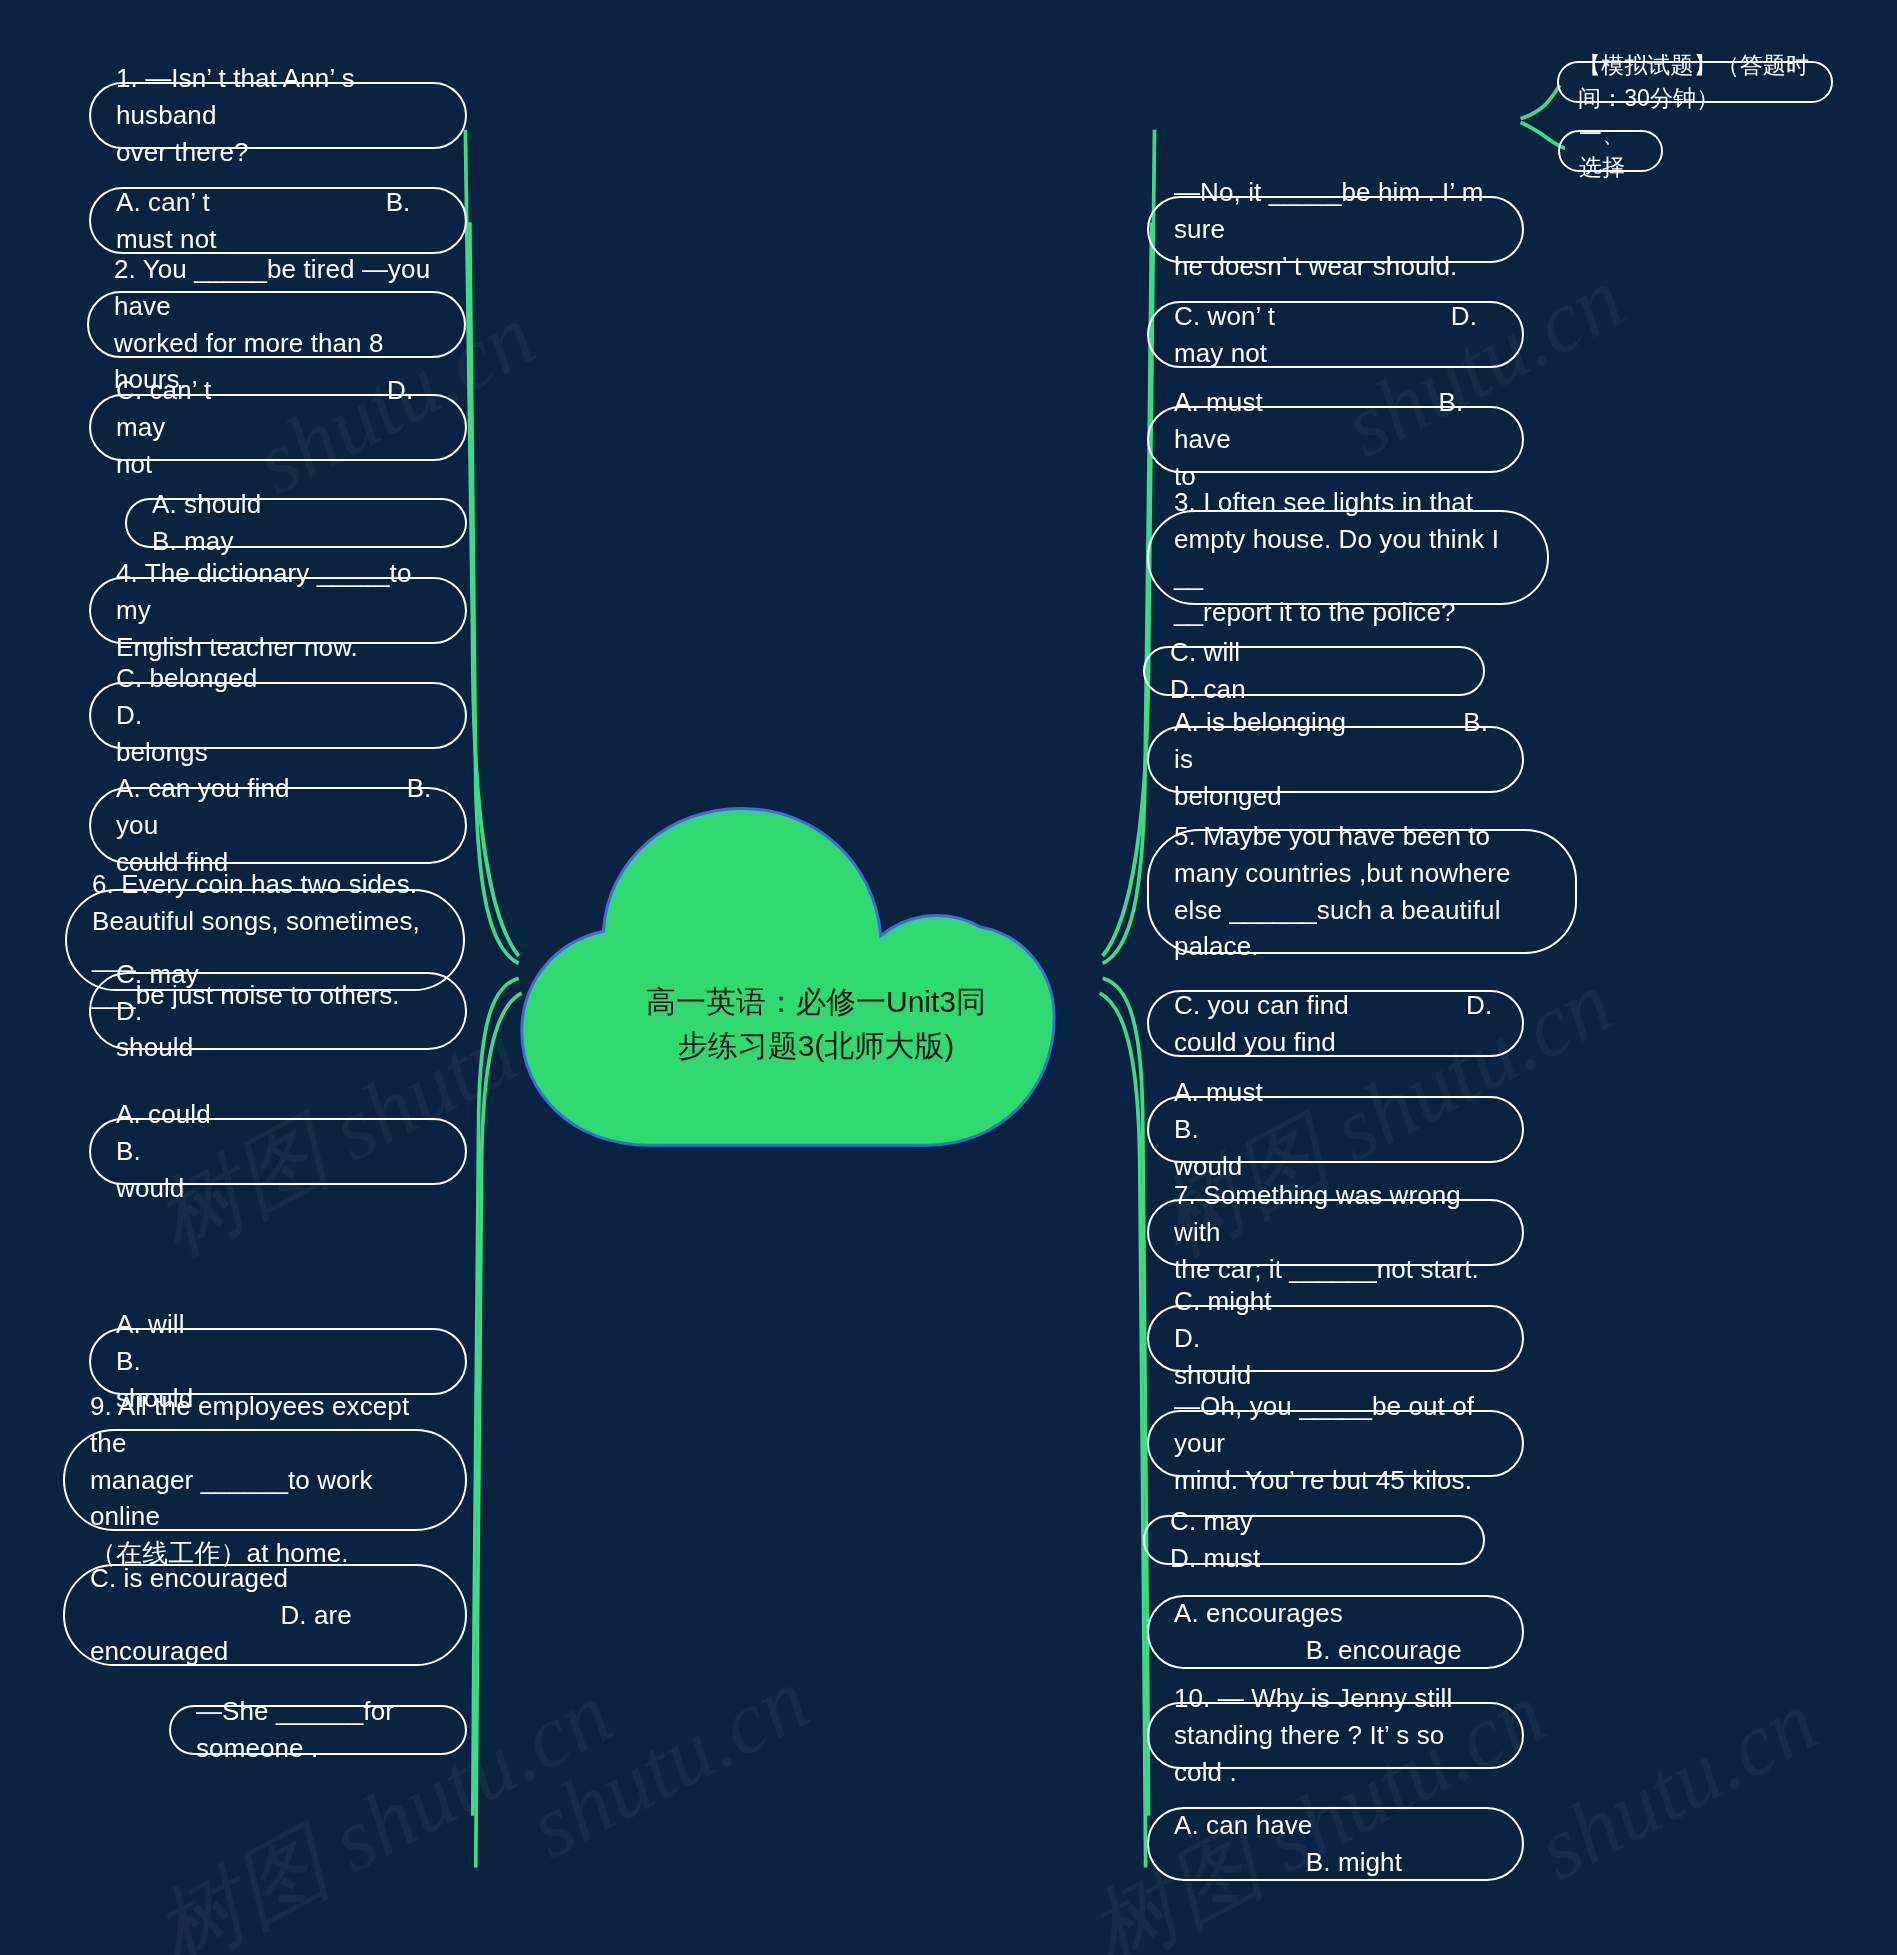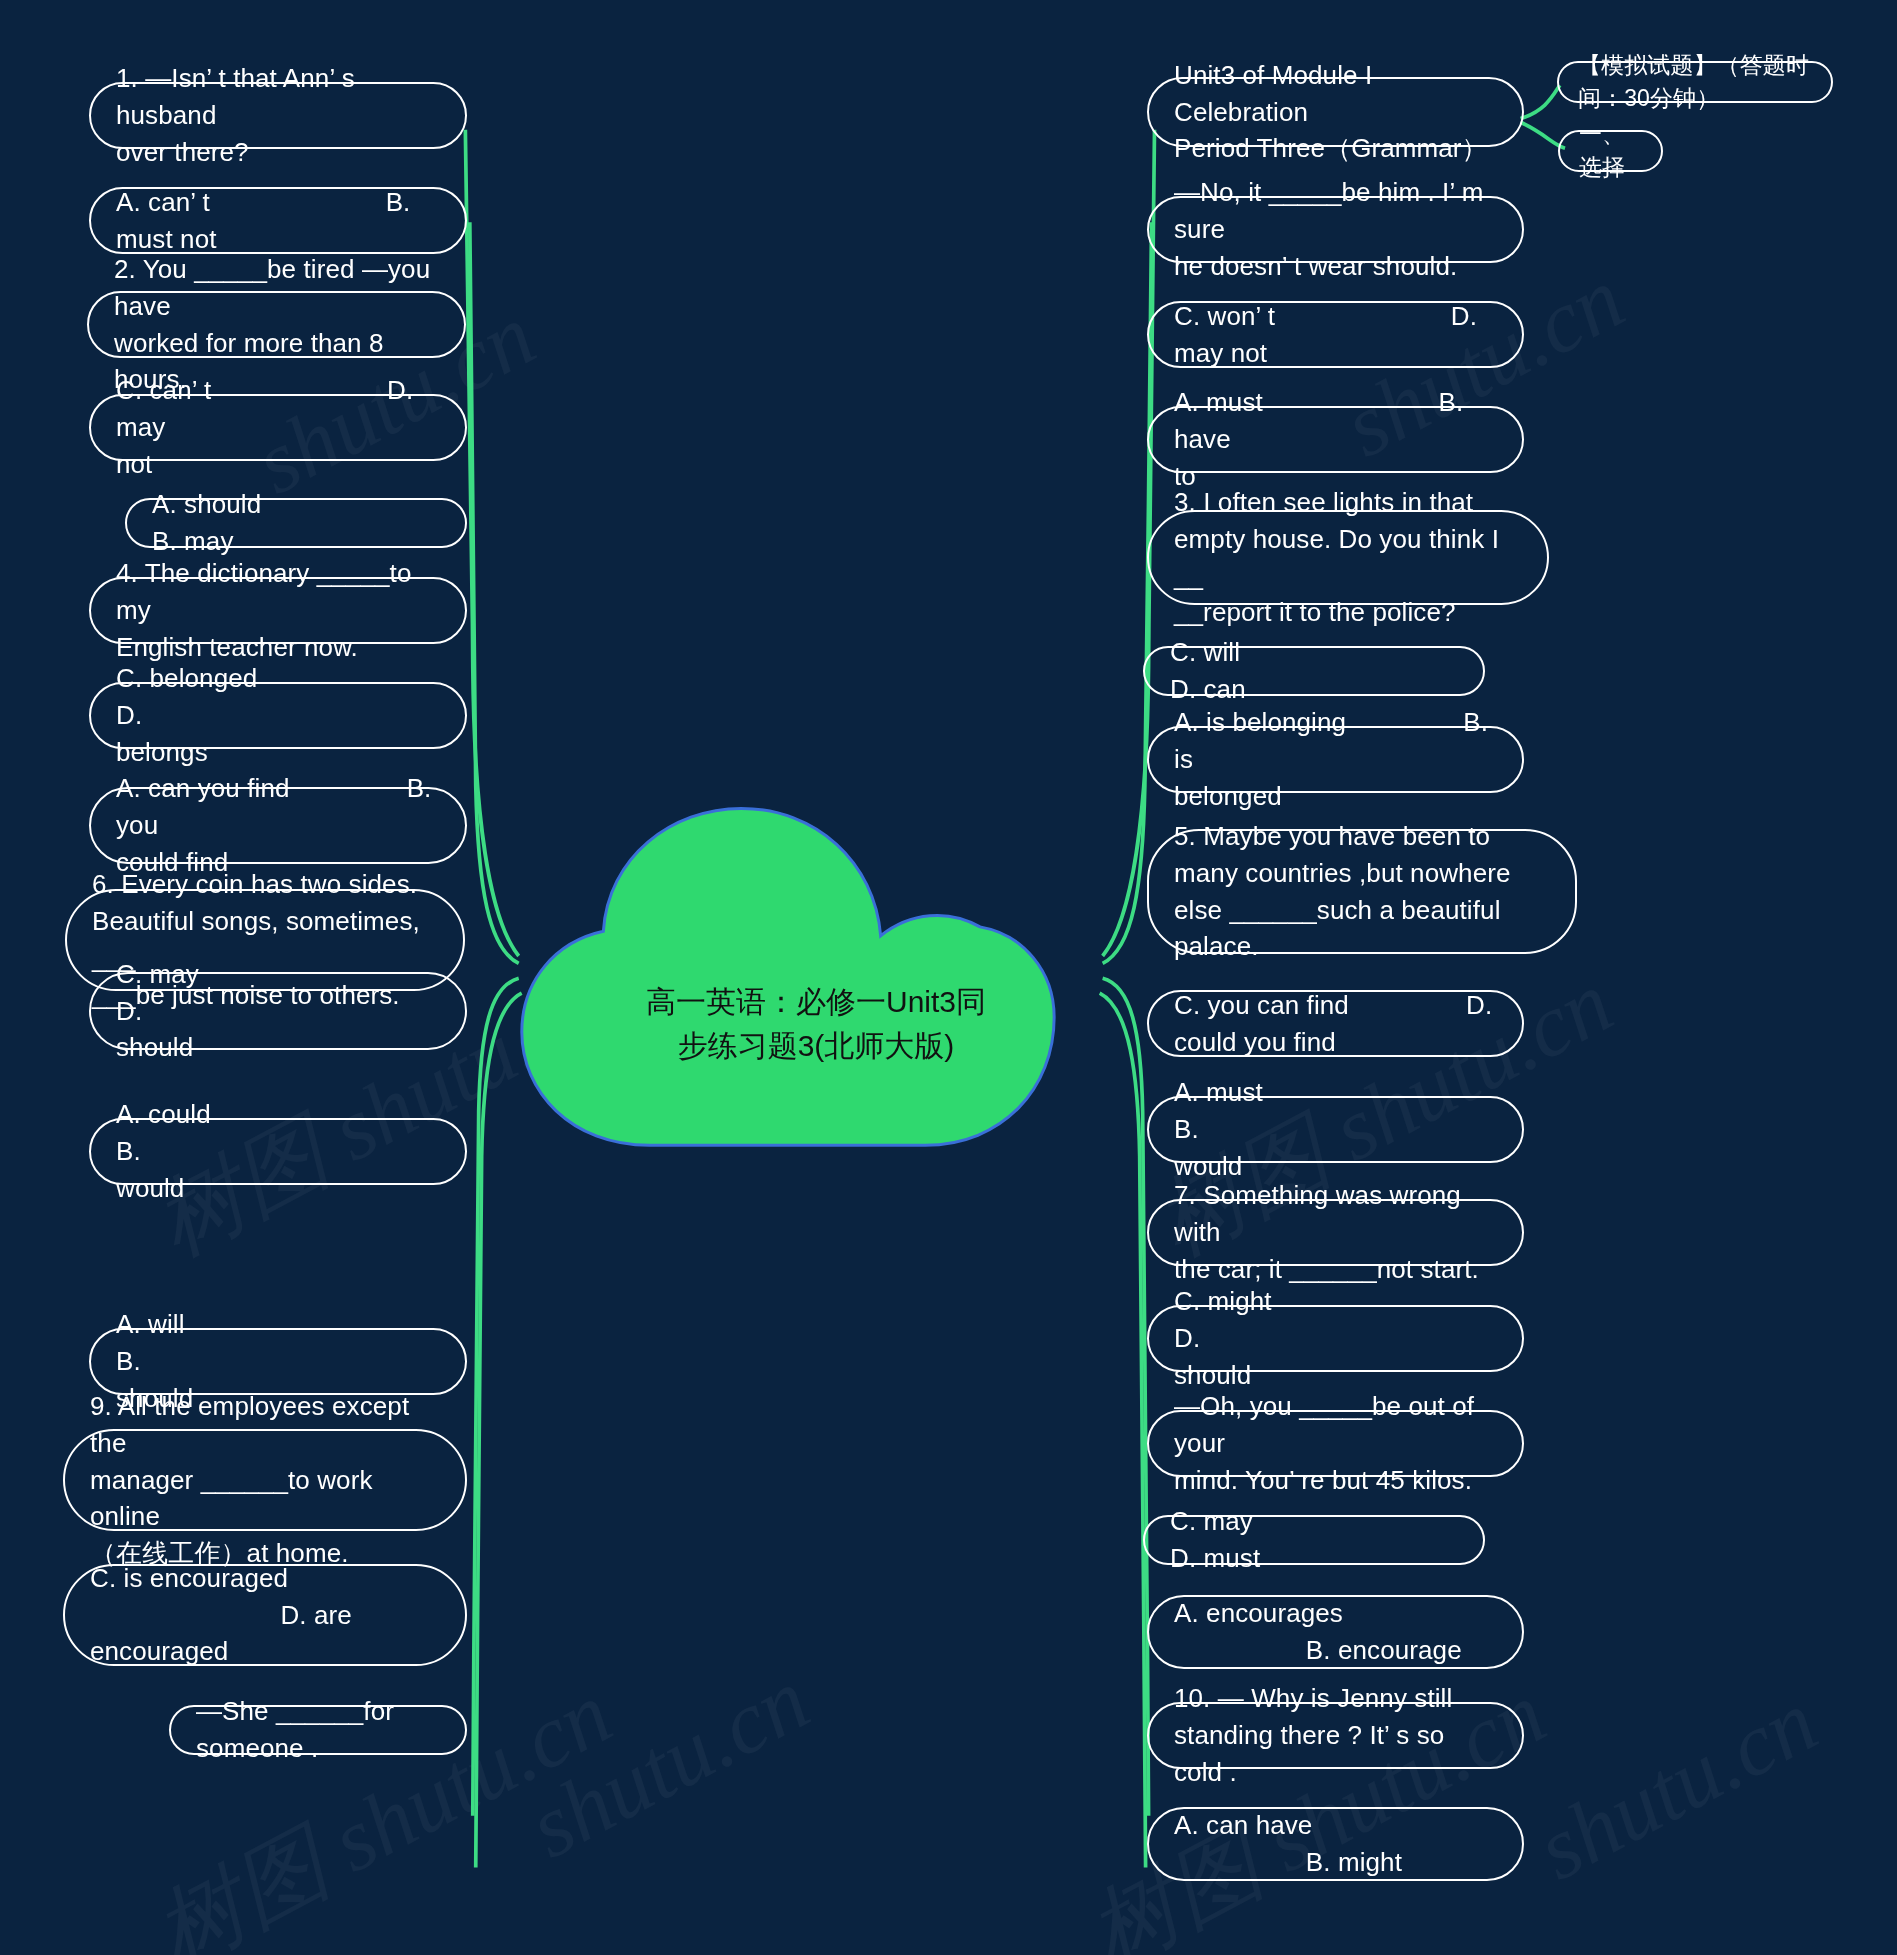--- a/index.html
+++ b/index.html
@@ -164,22 +164,20 @@
                C 420 10 500 82 508 182
                C 548 150 600 146 642 170
                C 700 180 742 230 742 292
                C 742 388 672 465 568 465
                Z" fill="#2fd96f" stroke="#3a6fd8" stroke-width="4"></path>
     </svg>
     <div class="cloud-label">高一英语：必修一Unit3同
 步练习题3(北师大版)</div>
   </div>
 
-  <div class="node" style="left:1147px; top:77px;  width:377px; height:70px;">Unit3 of Module I Celebration
-Period Three（Grammar）</div>
   <div class="node" style="left:1147px; top:196px;  width:377px; height:67px;">—No, it _____be him . I’ m sure
 he doesn’ t wear should.</div>
   <div class="node" style="left:1147px; top:301px;  width:377px; height:67px;">C. won’ t                        D.
 may not</div>
   <div class="node" style="left:1147px; top:406px;  width:377px; height:67px;">A. must                        B. have
 to</div>
   <div class="node" style="left:1147px; top:510px;  width:402px; height:95px;">3. I often see lights in that
 empty house. Do you think I __
 __report it to the police?</div>
   <div class="node" style="left:1143px; top:646px;  width:342px; height:50px;">C. will                                D. can</div>

